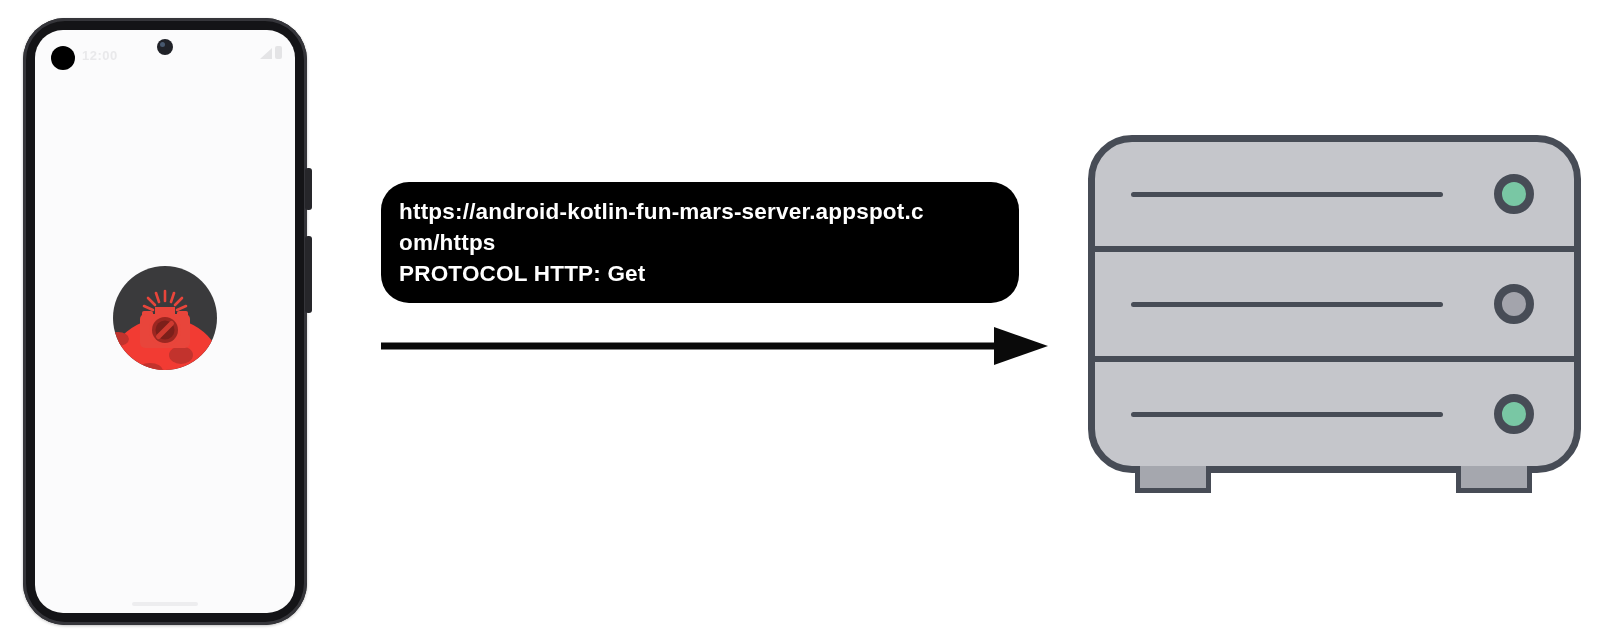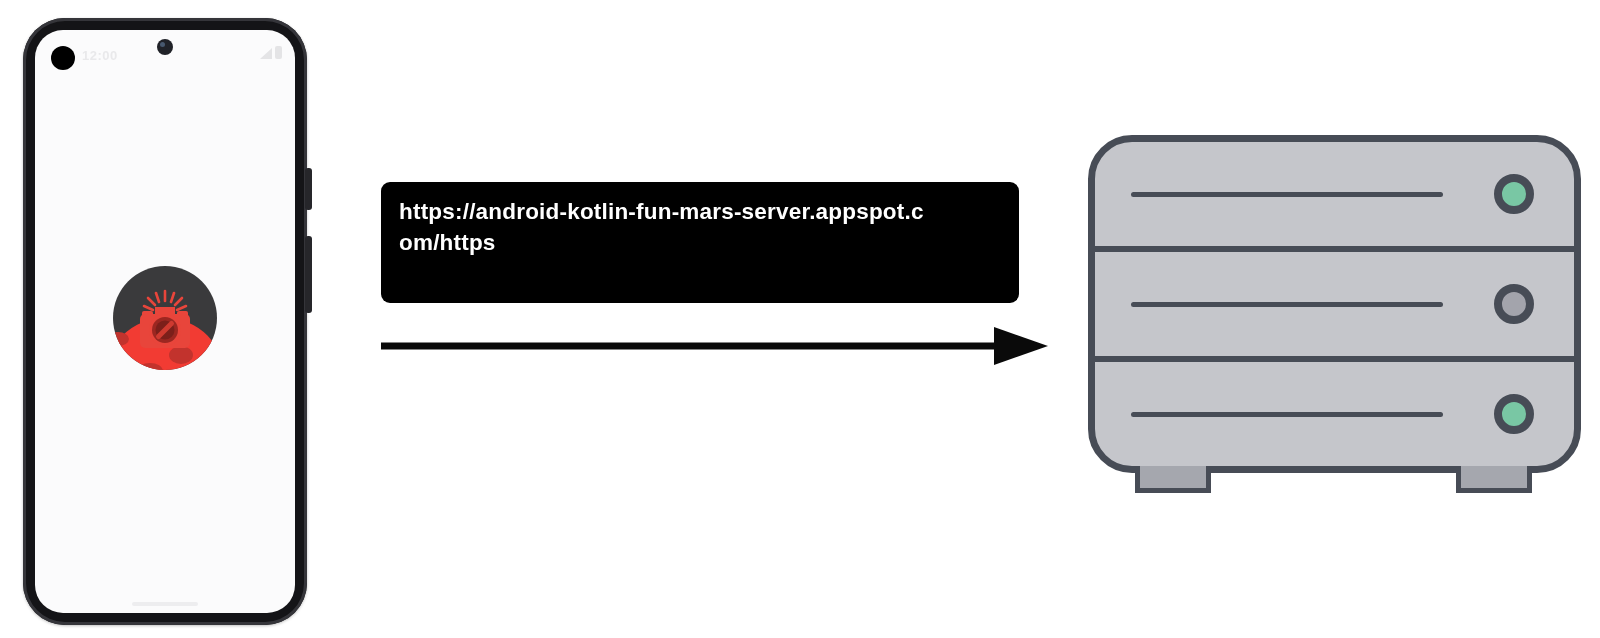--- a/index.html
+++ b/index.html
@@ -83,21 +83,21 @@
   .ic-cam{fill:var(--camera-red);}
   .ic-ray{stroke:var(--camera-red);stroke-width:2.6;stroke-linecap:round;}
   .ic-lens-ring{fill:#9c2721;}
   .ic-lens{fill:#7c1f1a;}
   .ic-slash{stroke:#cf3a30;stroke-width:5;stroke-linecap:round;}
 
   
   .request-box{
     position:absolute;left:381px;top:182px;width:638px;height:121px;
     background:var(--request-box-bg);
-    border-radius:9px;
+    border-radius:28px;
     padding:14px 18px 0 18px;
   }
   .request-line{
     color:var(--request-box-text);
     font-size:22.5px;font-weight:bold;line-height:31px;white-space:nowrap;
     letter-spacing:.2px;
   }
 
   
   .arrow-svg{position:absolute;left:378px;top:323px;width:672px;height:46px;}
@@ -182,20 +182,21 @@
         </g>
       </svg>
 
       <div class="nav-handle"></div>
     </div>
   </div>
 
   <div class="request-box">
     <div class="request-line">https://android-kotlin-fun-mars-server.appspot.c</div>
     <div class="request-line">om/https</div>
+    <div class="request-line">PROTOCOL HTTP: Get</div>
   </div>
 
   <svg class="arrow-svg" viewBox="0 0 672 46">
     <line class="arrow-line" x1="3" y1="23" x2="630" y2="23"></line>
     <polygon class="arrow-head" points="616,4 670,23 616,42"></polygon>
   </svg>
 
   <div class="server">
     <div class="server-row">
       <div class="slot-line"></div>

